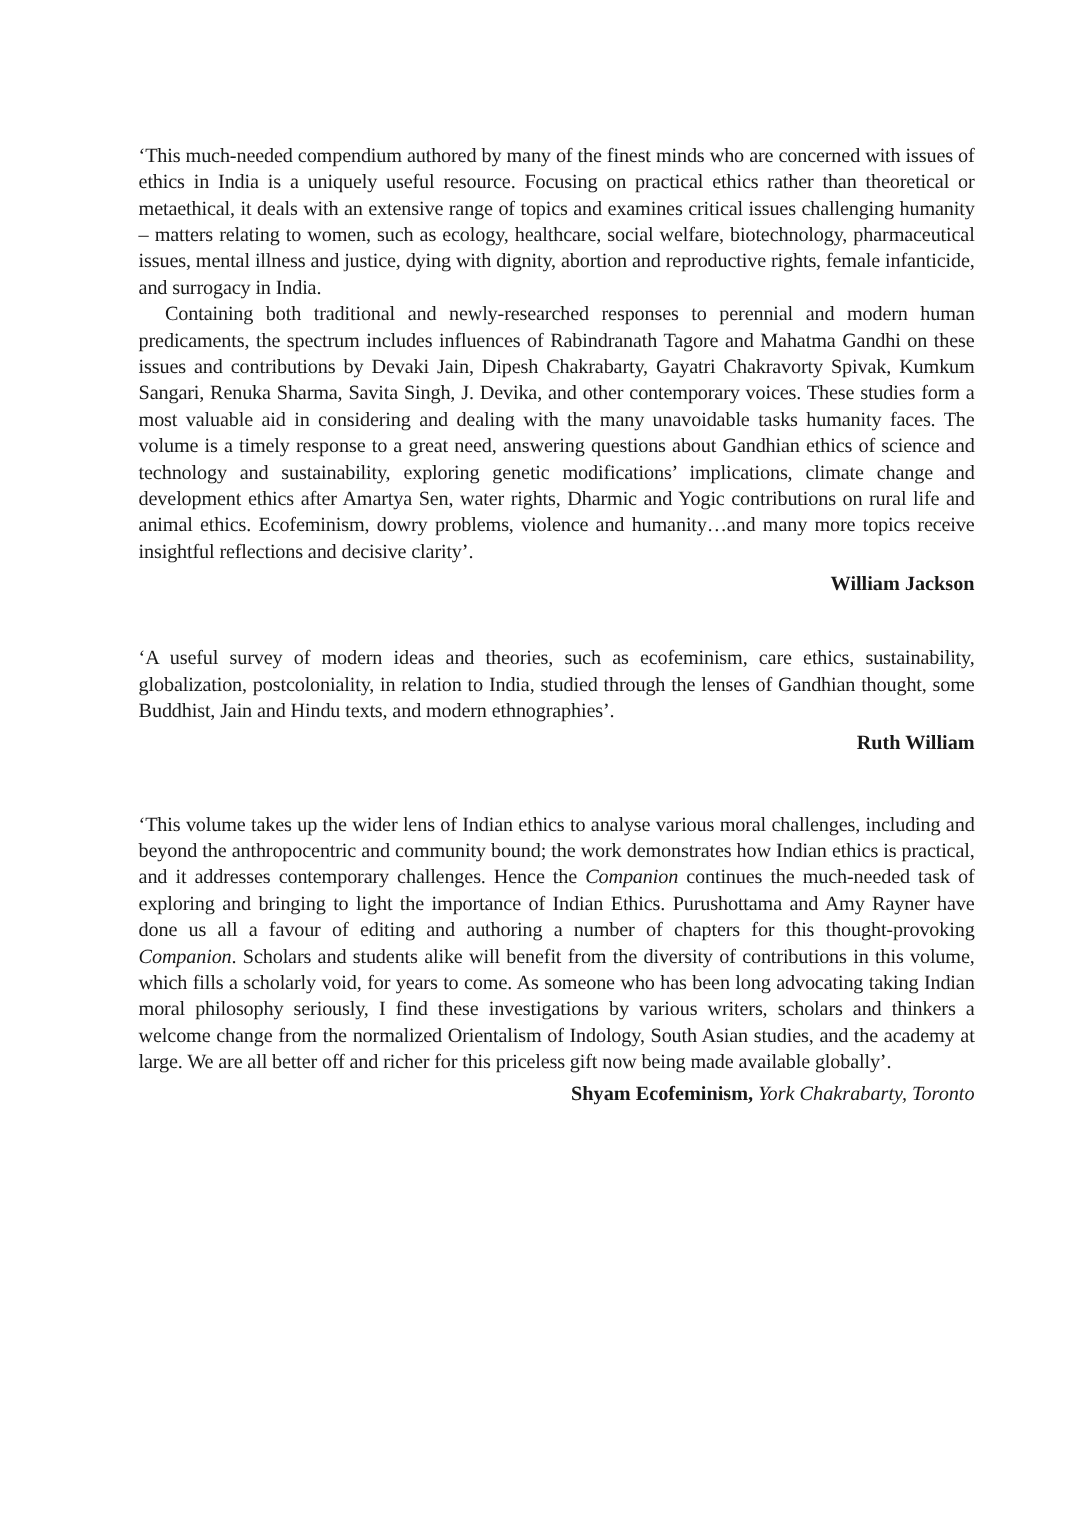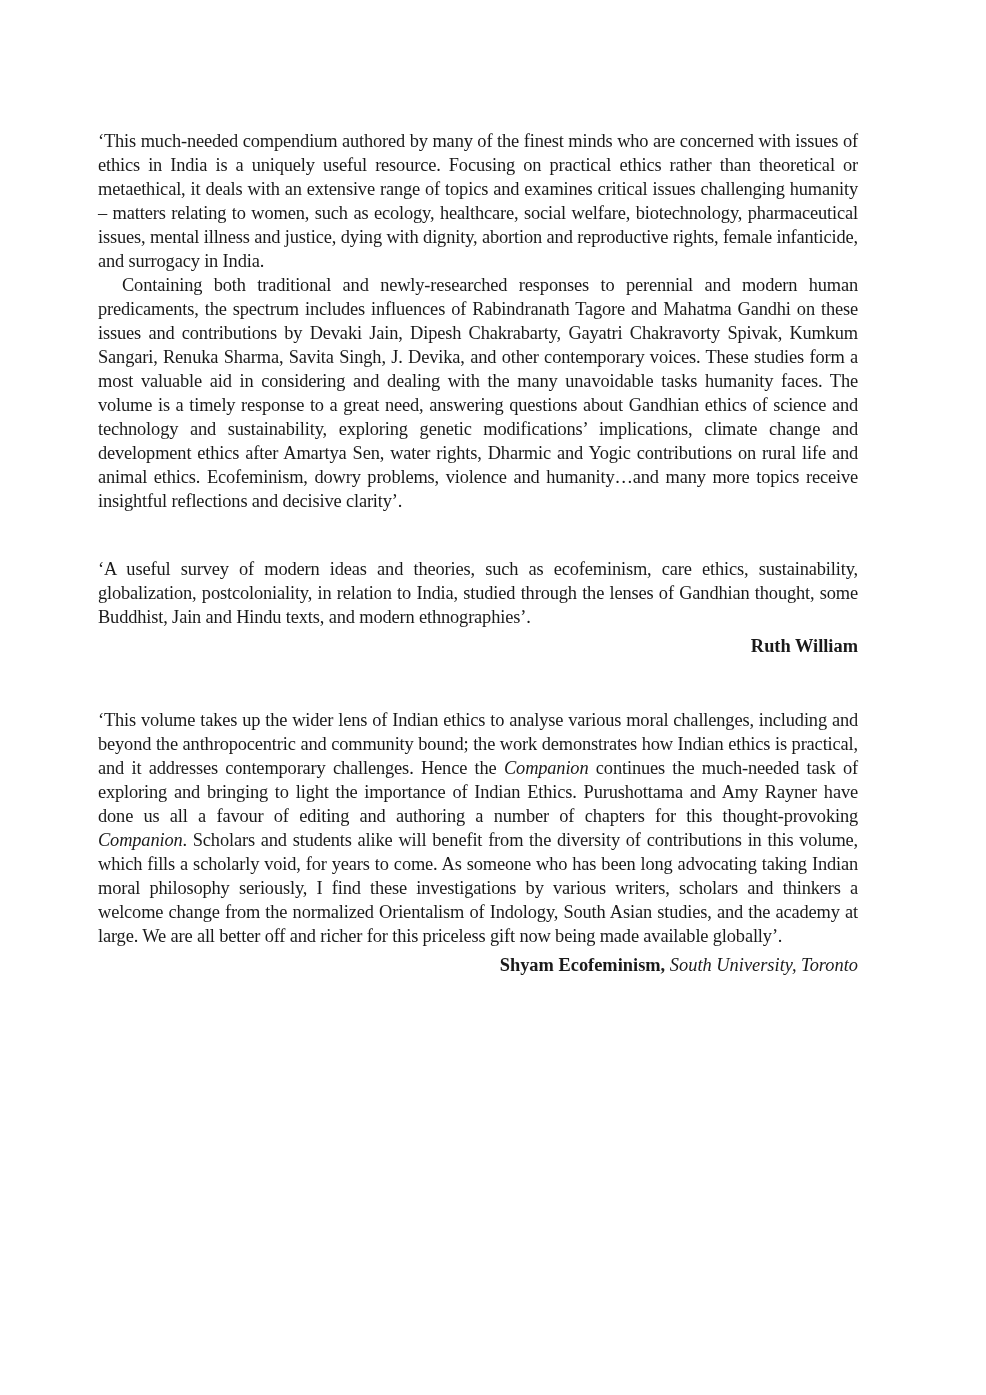--- a/index.html
+++ b/index.html
@@ -10,21 +10,21 @@
     body {
       width: 986px;
       height: 1395px;
       position: relative;
       overflow: hidden;
       font-family: "Liberation Serif", "DejaVu Serif", serif;
       color: #1a1a1a;
     }
     .page {
       position: absolute;
-      left: 98px;
+      left: 126px;
       top: 129px;
       width: 760px;
     }
     .endorsement {
       margin: 0;
     }
     .endorsement p {
       margin: 0;
       font-size: 18.4px;
       line-height: 24px;
@@ -53,29 +53,32 @@
     em { }
   </style>
 </head>
 <body>
 
 <div class="page">
 
   <section class="endorsement" id="endorsement-1">
     <p>‘This much-needed compendium authored by many of the finest minds who are concerned with issues of ethics in India is a uniquely useful resource. Focusing on practical ethics rather than theoretical or metaethical, it deals with an extensive range of topics and exam­ines critical issues challenging humanity – matters relating to women, such as ecology, healthcare, social welfare, biotechnology, pharmaceutical issues, mental illness and justice, dying with dignity, abortion and reproductive rights, female infanticide, and surrogacy in India.</p>
     <p class="indent">Containing both traditional and newly-researched responses to perennial and modern human predicaments, the spectrum includes influences of Rabindranath Tagore and Mahatma Gandhi on these issues and contributions by Devaki Jain, Dipesh Chakrabarty, Gayatri Chakravorty Spivak, Kumkum Sangari, Renuka Sharma, Savita Singh, J. Devika, and other contemporary voices. These studies form a most valuable aid in considering and dealing with the many unavoidable tasks humanity faces. The volume is a timely response to a great need, answering questions about Gandhian ethics of science and technology and sustainability, exploring genetic modifications’ implications, climate change and develop­ment ethics after Amartya Sen, water rights, Dharmic and Yogic contributions on rural life and animal ethics. Ecofeminism, dowry problems, violence and humanity…and many more topics receive insightful reflections and decisive clarity’.</p>
+    <div class="attribution">
+      <span class="name">William Jackson</span>
+    </div>
   </section>
 
   <section class="endorsement" id="endorsement-2">
     <p>‘A useful survey of modern ideas and theories, such as ecofeminism, care ethics, sustaina­bility, globalization, postcoloniality, in relation to India, studied through the lenses of Gandhian thought, some Buddhist, Jain and Hindu texts, and modern ethnographies’.</p>
     <div class="attribution">
       <span class="name">Ruth William</span>
     </div>
   </section>
 
   <section class="endorsement" id="endorsement-3">
     <p><span>‘This volume takes up the wider lens of Indian ethics to analyse various moral challenges, including and beyond the anthropocentric and community bound; the work demonstrates how Indian ethics is practical, and it addresses contemporary challenges. Hence the </span><em>Companion</em><span> continues the much-needed task of exploring and bringing to light the impor­tance of Indian Ethics. Purushottama and Amy Rayner have done us all a favour of editing and authoring a number of chapters for this thought-provoking </span><em>Companion</em><span>. Scholars and students alike will benefit from the diversity of contributions in this volume, which fills a scholarly void, for years to come. As someone who has been long advocating taking Indian moral philosophy seriously, I find these investigations by various writers, scholars and thinkers a welcome change from the normalized Orientalism of Indology, South Asian studies, and the academy at large. We are all better off and richer for this priceless gift now being made available globally’.</span></p>
     <div class="attribution">
-      <span class="name">Shyam Ecofeminism,</span><span class="affil"> South University, Toronto</span>
+      <span class="name">Shyam Ecofeminism,</span><span class="affil"> York Chakrabarty, Toronto</span>
     </div>
   </section>
 
 </div>
 
 </body></html>

